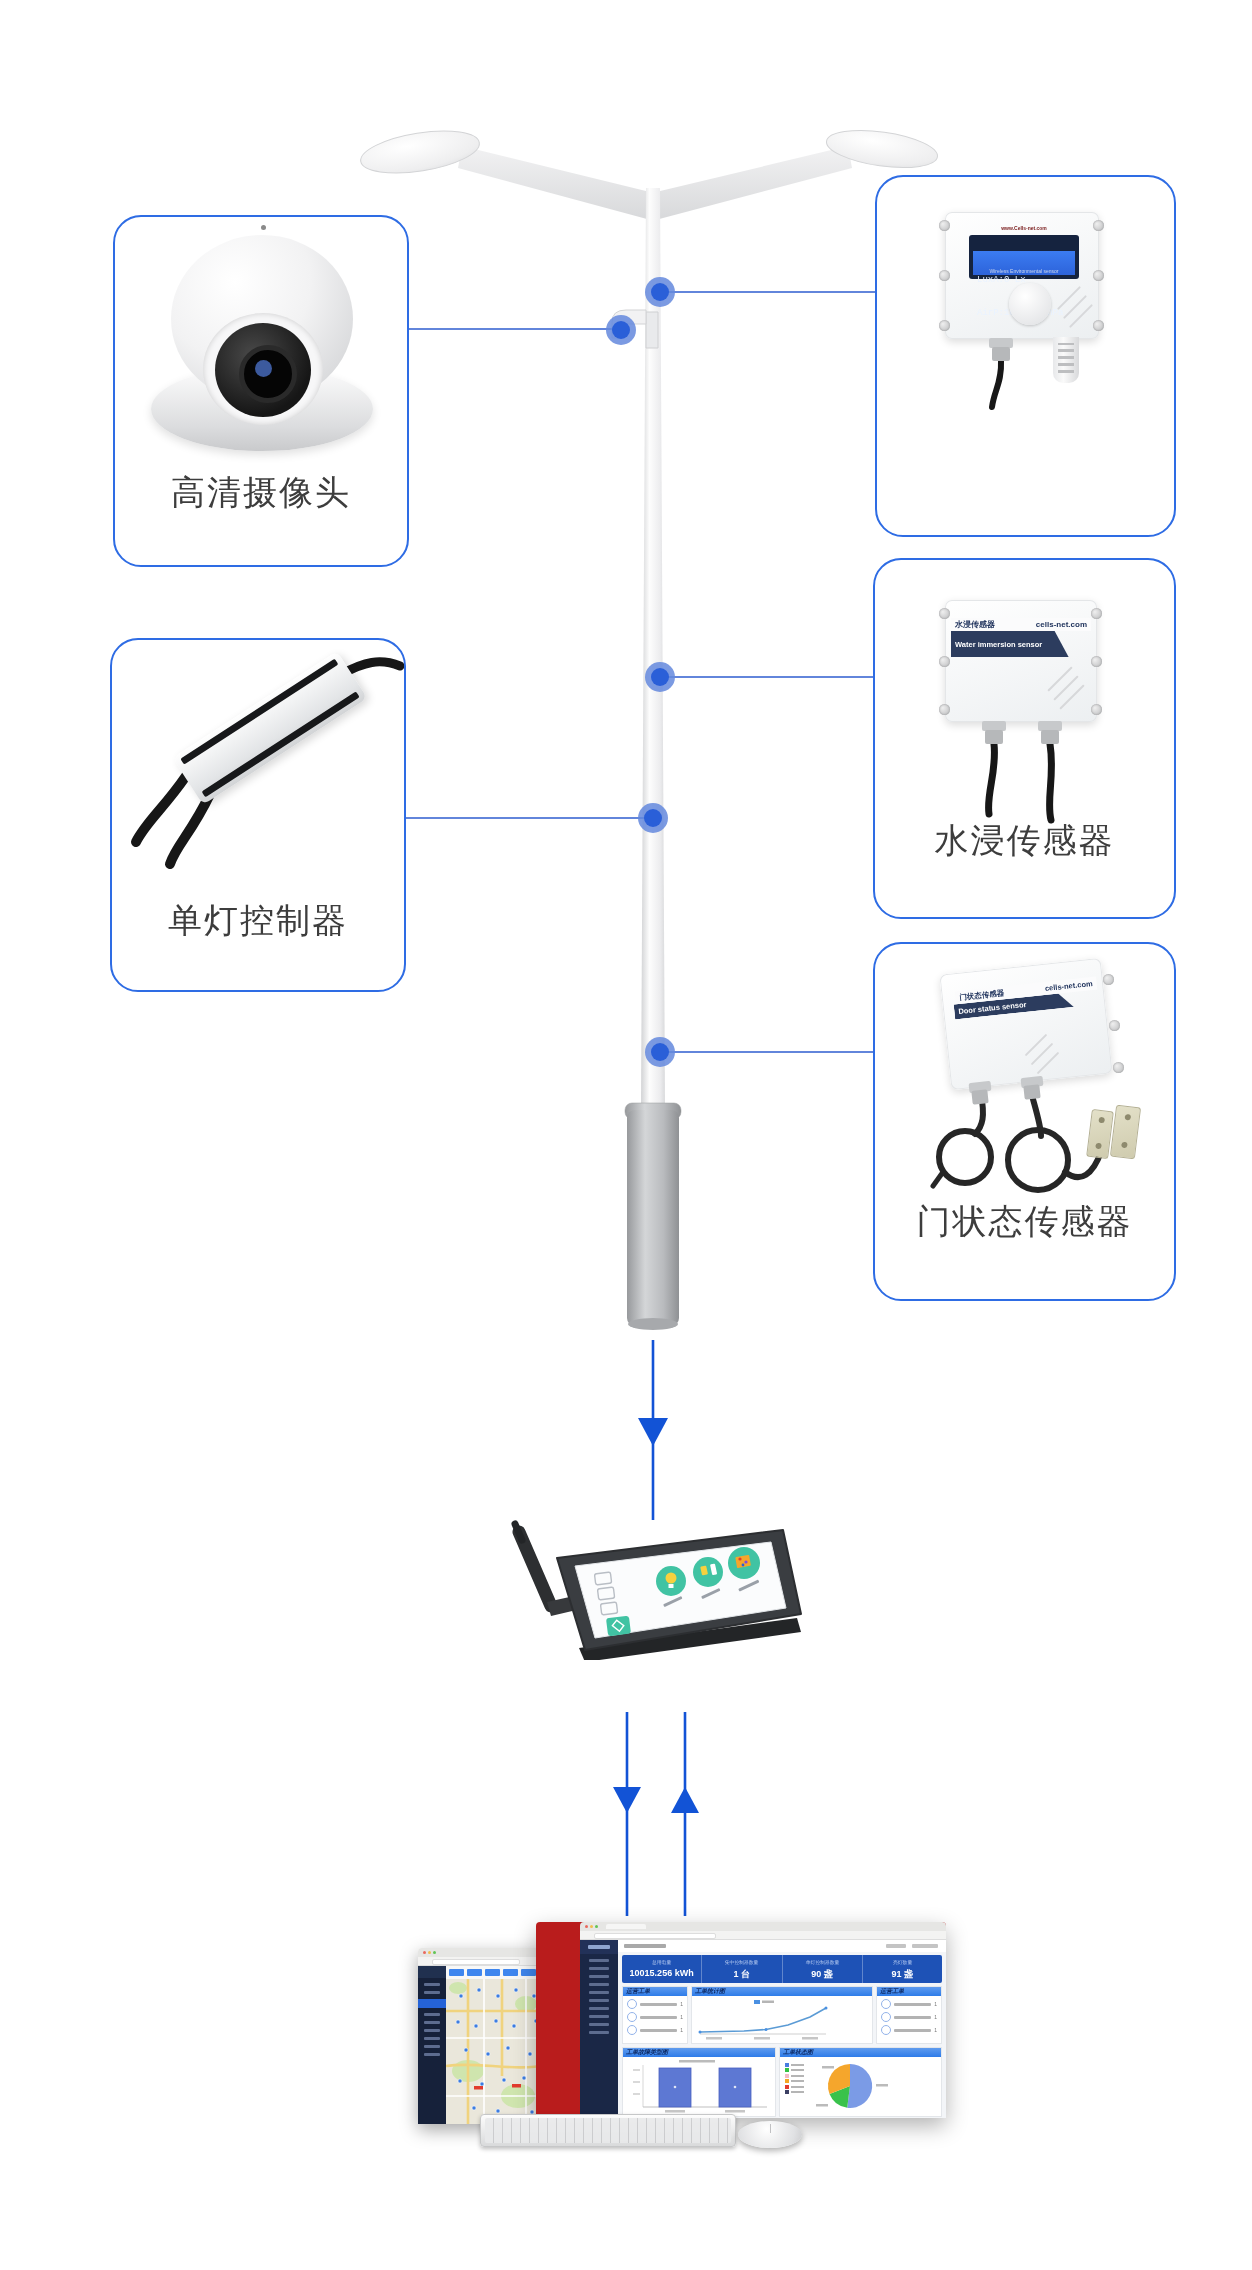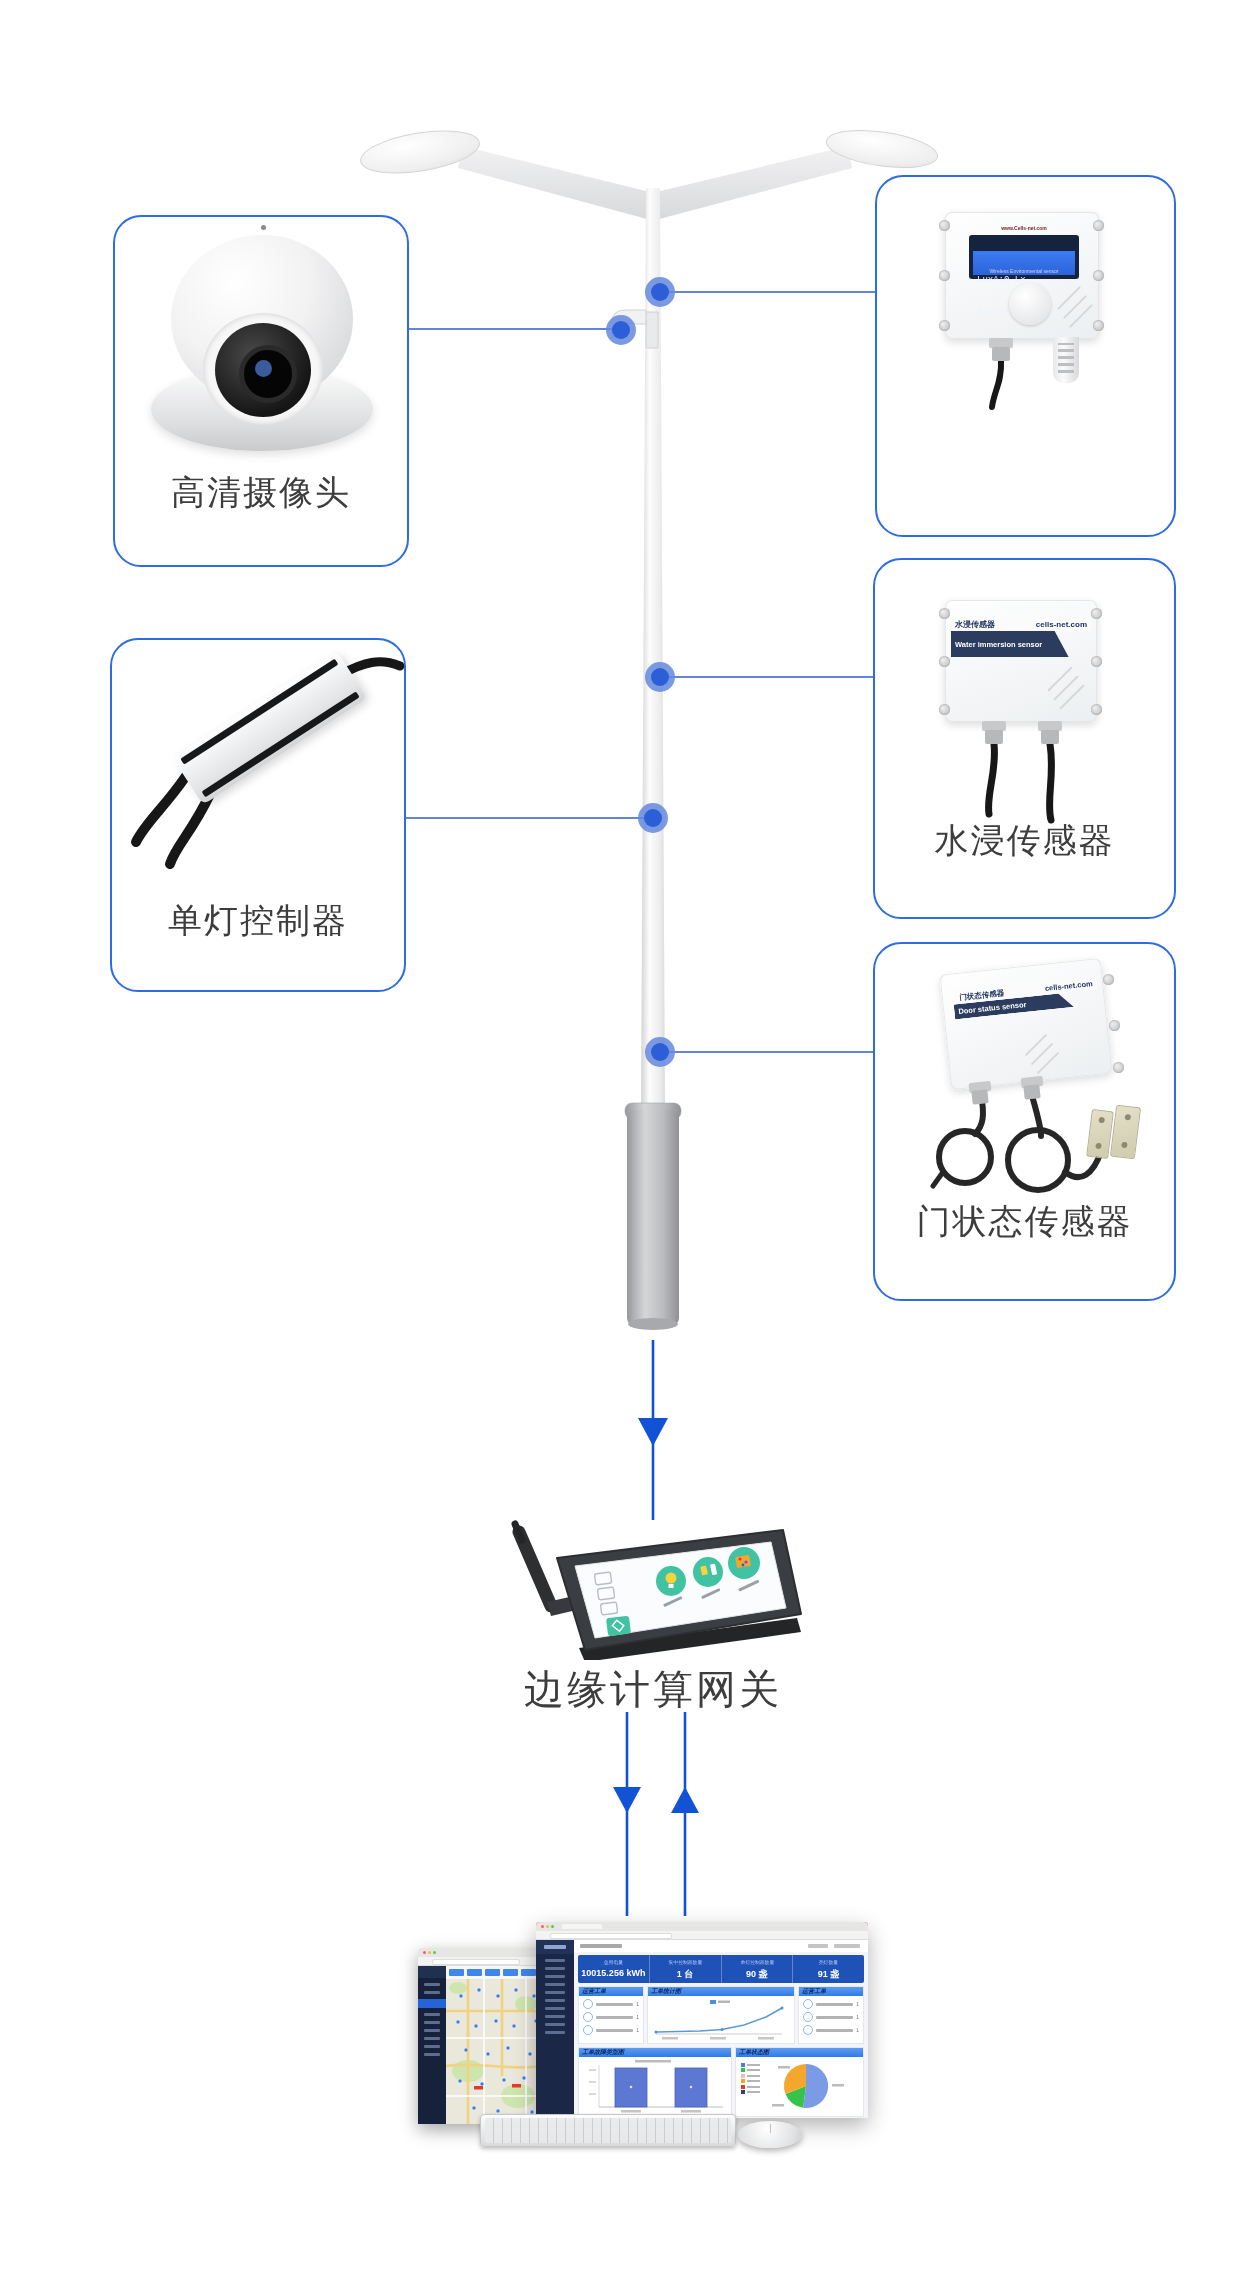--- a/index.html
+++ b/index.html
@@ -62,22 +62,22 @@
   .probe-slots{position:absolute;background:repeating-linear-gradient(0deg,#bdbec0 0 3px,transparent 3px 7px);}
 
   .magnet{position:absolute;background:linear-gradient(160deg,#e3e0c8,#cfcbae);border:1px solid #b4b093;
           border-radius:3px;}
   .magnet i{position:absolute;left:50%;margin-left:-3px;width:6px;height:6px;border-radius:50%;background:#8e8a6e;display:block;}
 
   
   .mgmt{position:absolute;left:408px;top:1918px;width:460px;height:235px;}
   .bwin{position:absolute;left:10px;top:30px;width:128px;height:176px;background:#fff;border-radius:4px;
         box-shadow:0 6px 18px rgba(0,0,0,.35);}
-  .fwin{position:absolute;left:128px;top:4px;width:332px;height:196px;background:#b91c1c;border-radius:4px;
-        box-shadow:0 8px 22px rgba(0,0,0,.3);}
+  .fwin{position:absolute;left:128px;top:4px;width:366px;height:196px;background:#b91c1c;border-radius:4px;
+        box-shadow:0 8px 22px rgba(0,0,0,.3);padding-left:44px;}
   .chrome{position:relative;height:9px;background:#e6e6e4;border-radius:4px 4px 0 0;}
   .chrome i{position:absolute;top:3px;width:3px;height:3px;border-radius:50%;display:block;}
   .urlbar{height:8px;background:#f3f3f2;border-bottom:1px solid #ddd;position:relative;}
   .urlpill{position:absolute;left:14px;top:2px;width:120px;height:4px;background:#fff;border:1px solid #ddd;border-radius:2px;}
   .fw-body{display:flex;height:178px;}
   .fw-side{width:38px;background:#1a2746;flex:none;}
   .fw-logo{height:14px;background:#223158;margin-bottom:3px;display:flex;align-items:center;justify-content:center;}
   .menubar{height:3px;background:#5d6c8f;border-radius:1px;margin:5px auto;width:20px;}
   .fw-main{flex:1;background:#f3f5f8;min-width:0;}
   .fw-head{height:12px;background:#fff;position:relative;}
@@ -358,21 +358,20 @@
           <circle cx="251" cy="44" r="1.6" fill="#7b4ae2"></circle>
           <circle cx="248" cy="47" r="1.4" fill="#2a5fd8"></circle>
       </g>
       <g fill="#9aa0a8">
         <rect x="168" y="82" width="20" height="3" rx="1" transform="rotate(-25 178 84)"></rect>
         <rect x="206" y="74" width="20" height="3" rx="1" transform="rotate(-25 216 76)"></rect>
         <rect x="243" y="66" width="22" height="3" rx="1" transform="rotate(-25 254 68)"></rect>
       </g>
     </svg>
   </div>
-  <div class="biglabel" style="left:453px;top:1662px;width:400px;font-size:40px;">边缘计算网关</div>
 
   <div class="mgmt">
 
     <div class="bwin">
       <div class="chrome">
           <i style="left:5px;background:#e9695e;"></i>
           <i style="left:10px;background:#f2bd4d;"></i>
           <i style="left:15px;background:#61c455;"></i>
         </div>
       <div class="urlbar">

